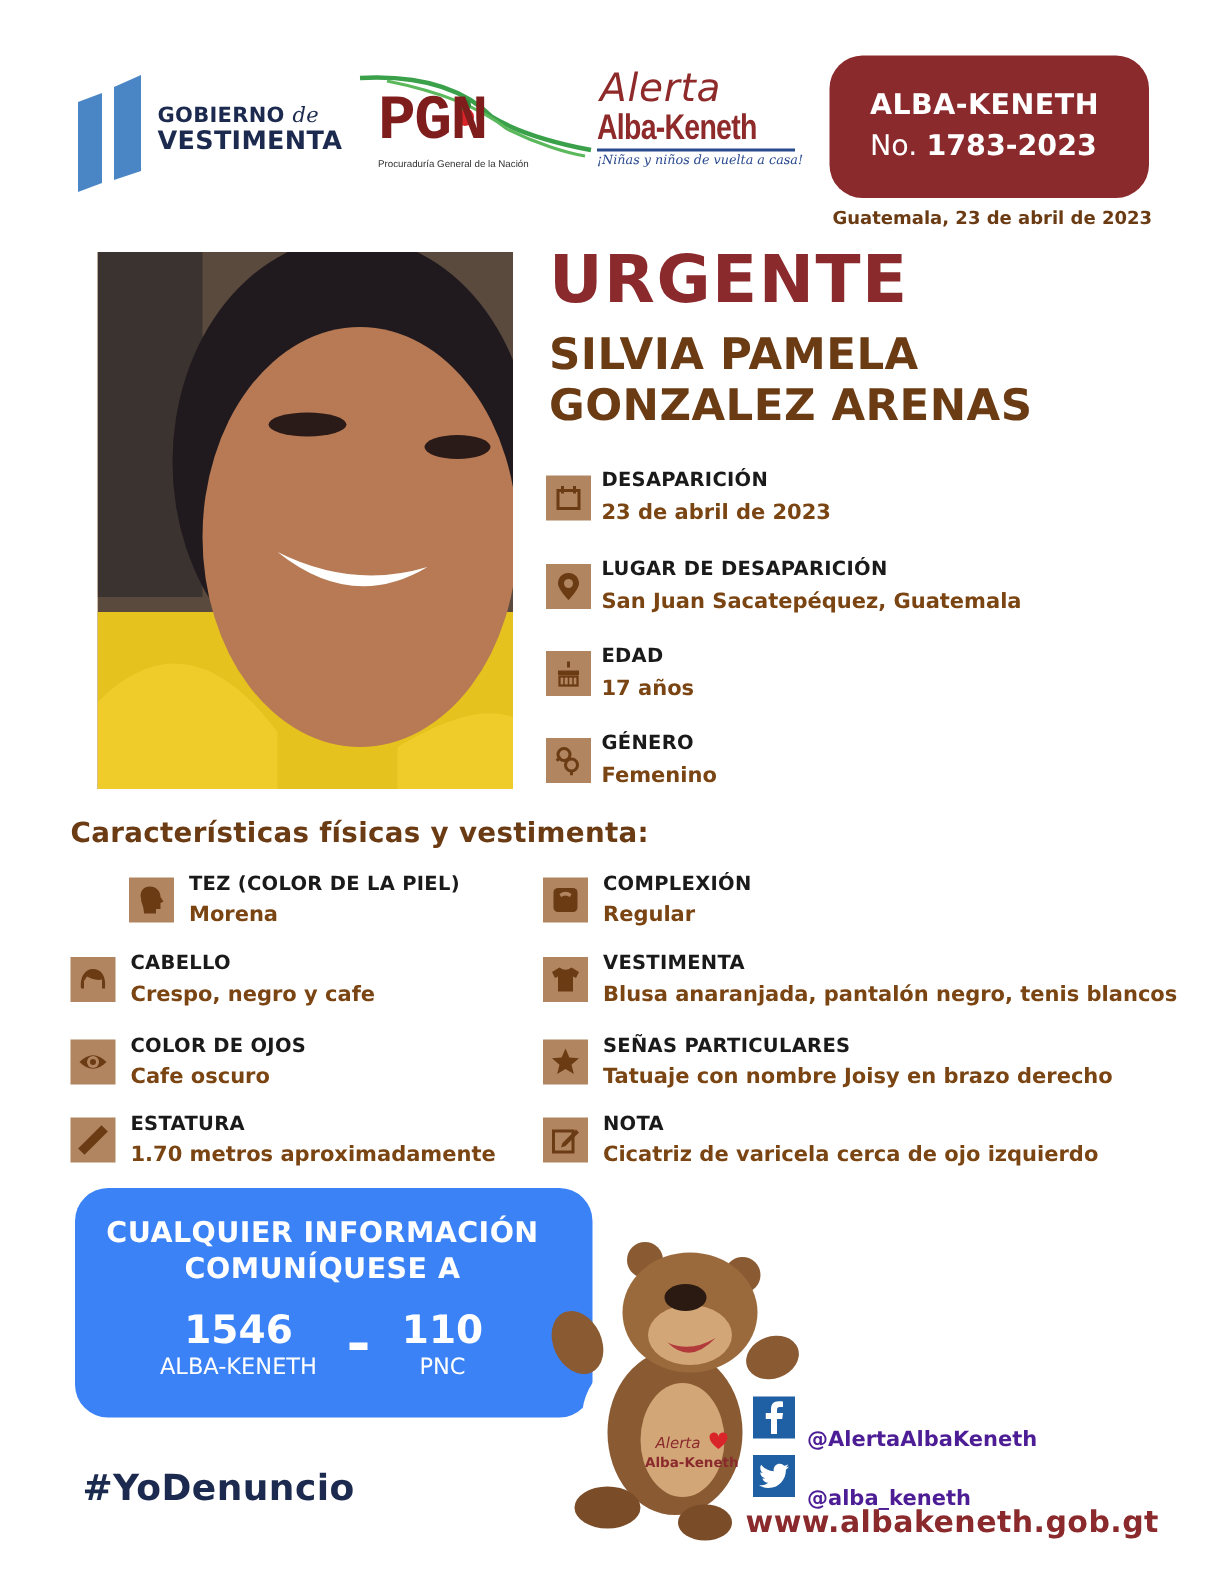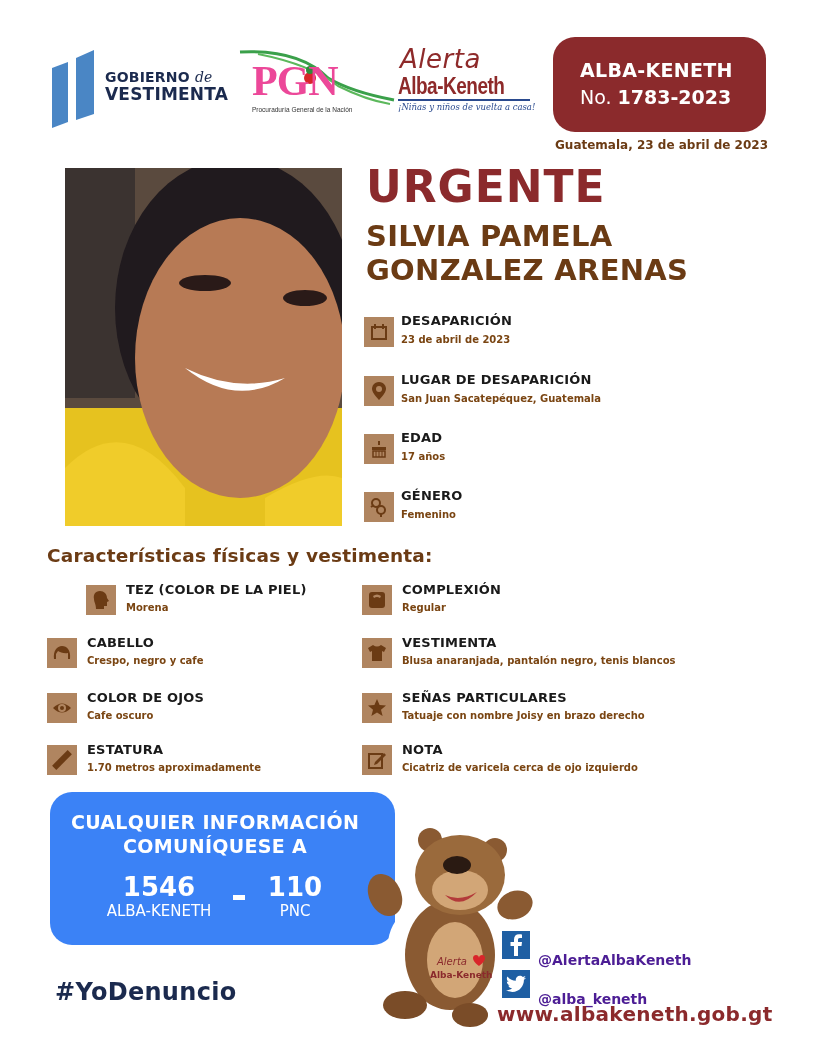--- a/index.html
+++ b/index.html
@@ -10,21 +10,21 @@
 
   
   .gob-logo { left: 52px; top: 48px; width: 180px; height: 80px; }
   .gob-bars { position: absolute; left: 0; top: 0; width: 45px; height: 80px; }
   .gob-text { position: absolute; left: 53px; top: 22px; color: #1b2a4e; line-height: 1; }
   .gob-text .l1 { font-family: "DejaVu Sans", sans-serif; font-weight: bold; font-size: 14px; letter-spacing: 0.2px; }
   .gob-text .l1 i { font-family: "DejaVu Serif", serif; font-weight: normal; font-style: italic; font-size: 14px; }
   .gob-text .l2 { font-family: "DejaVu Sans", sans-serif; font-weight: bold; font-size: 17px; margin-top: 2px; letter-spacing: 0.2px; }
 
   .pgn-logo { left: 238px; top: 48px; width: 158px; height: 70px; }
-  .pgn-letters { position: absolute; left: 14px; top: 12px; font-family: Liberation Serif, serif; font-weight: bold; font-size: 42px; color: #ec4899; letter-spacing: -1px; line-height: 1; }
+  .pgn-letters { position: absolute; left: 14px; top: 12px; font-family: Liberation Mono, monospace; font-weight: bold; font-size: 42px; color: #7f1d1d; letter-spacing: -1px; line-height: 1; }
   .pgn-sub { position: absolute; left: 14px; top: 58px; font-size: 6.5px; color: #333; white-space: nowrap; font-family: "Liberation Sans", sans-serif; }
   .pgn-swoosh { position: absolute; left: 0; top: 0; width: 158px; height: 60px; }
 
   .ak-logo { left: 396px; top: 48px; width: 140px; height: 68px; }
   .ak-alerta { position: absolute; left: 4px; top: -2px; font-family: "DejaVu Sans", sans-serif; font-size: 26px; color: #8e2a2a; font-style: italic; letter-spacing: 0.5px; line-height: 1; }
   .ak-name { position: absolute; left: 2px; top: 26px; font-family: "Liberation Sans", sans-serif; font-weight: bold; font-size: 19px; color: #8e2a2a; line-height: 1; letter-spacing: -0.5px; transform: scaleY(1.25); transform-origin: top left; }
   .ak-line { position: absolute; left: 2px; top: 51px; width: 132px; height: 2px; background: #2a4a8e; }
   .ak-tag { position: absolute; left: 2px; top: 54px; font-family: "DejaVu Serif", serif; font-style: italic; font-size: 8.5px; color: #2a4a8e; white-space: nowrap; }
 
   
@@ -39,21 +39,21 @@
 
   
   .urgent { left: 366px; top: 165px; font-size: 44px; font-weight: bold; color: #8b2a2c; letter-spacing: 1px; line-height: 1; }
   .name1 { left: 366px; top: 220px; font-size: 29px; font-weight: bold; color: #6b3b14; line-height: 1.17; letter-spacing: 0.3px; }
 
   
   .info-row { position: absolute; height: 48px; }
   .icon-box { position: absolute; left: 0; top: 4px; width: 30px; height: 30px; background: #b08560; display: flex; align-items: center; justify-content: center; }
   .icon-box svg { width: 20px; height: 20px; }
   .info-label { position: absolute; left: 37px; top: 0; font-size: 13px; font-weight: bold; color: #1a1a1a; white-space: nowrap; letter-spacing: 0.2px; }
-  .info-value { position: absolute; left: 37px; top: 21px; font-size: 10px; font-weight: bold; color: #7a4512; white-space: nowrap; }
+  .info-value { position: absolute; left: 37px; top: 21px; font-size: 14px; font-weight: bold; color: #7a4512; white-space: nowrap; }
 
   .section-title { left: 47px; top: 545px; font-size: 18.5px; font-weight: bold; color: #6b3b14; white-space: nowrap; letter-spacing: 0.2px; }
 
   .char-row { position: absolute; height: 46px; }
   .char-row .icon-box { top: 5px; width: 30px; height: 30px; }
   .char-row .info-label { left: 40px; top: 2px; }
   .char-row .info-value { left: 40px; top: 22px; }
 
   
   .contact { left: 50px; top: 792px; width: 345px; height: 153px; background: #3b82f6; border-radius: 22px; color: #fff; text-align: center; }

